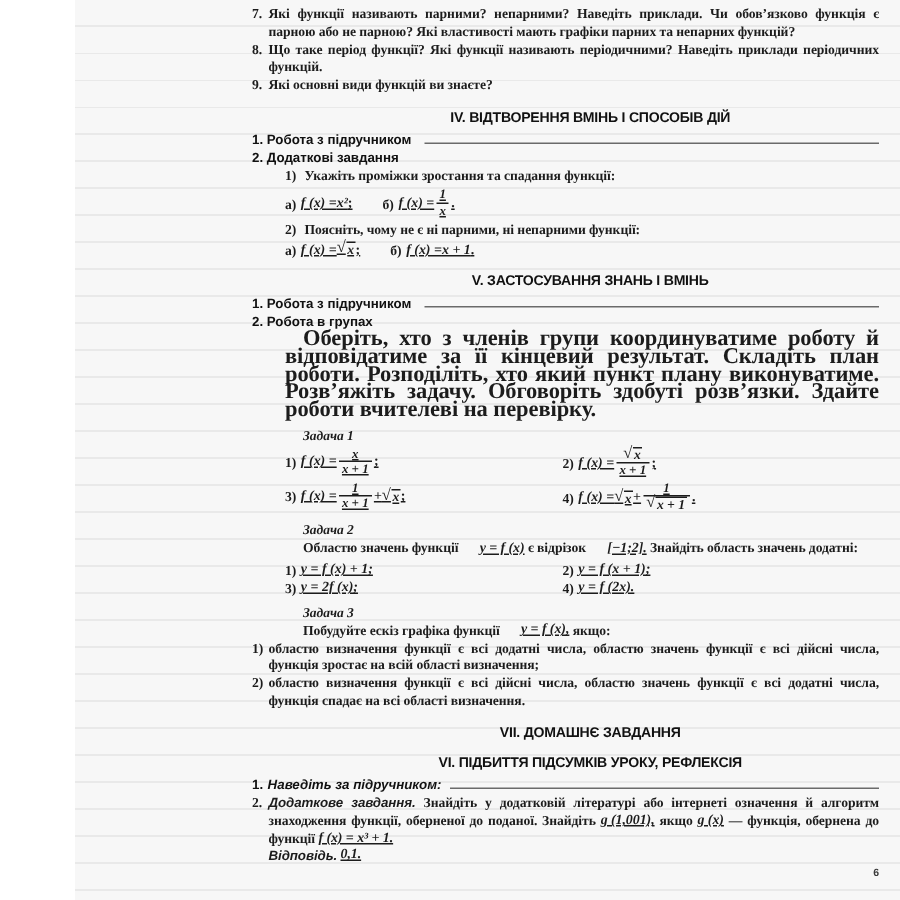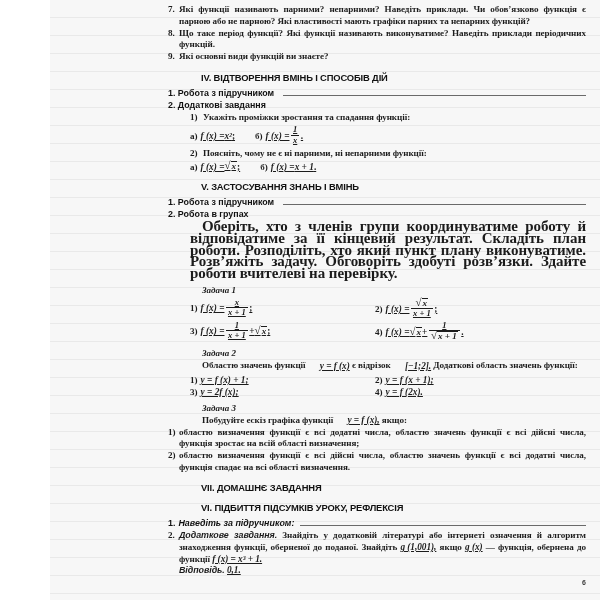--- a/index.html
+++ b/index.html
@@ -50,20 +50,21 @@
   }
   .q .num { width: 11px; flex: 0 0 11px; text-align: left; }
   .q .txt { flex: 1; text-align: justify; }
   .heading {
     font-family: "Liberation Sans", "DejaVu Sans", sans-serif;
     font-weight: 700;
     font-size: 9.4px;
     letter-spacing: -0.15px;
     color: #111;
     margin: 9px 0 5px 33px;
+    text-align: center;
   }
   .subitem {
     font-family: "Liberation Sans", "DejaVu Sans", sans-serif;
     font-weight: 700;
     font-size: 8.9px;
     color: #111;
     margin: 2.5px 0 2px 0;
     display: flex;
     align-items: baseline;
     text-align: right;
@@ -198,21 +199,21 @@
   <div id="rules"></div>
   <div id="sheet">
     <div class="content">
 
       <div class="q">
         <span class="num">7.</span>
         <span class="txt">Які функції називають парними? непарними? Наведіть приклади. Чи обов’язково функція є парною або не парною? Які властивості мають графіки парних та непарних функцій?</span>
       </div>
       <div class="q">
         <span class="num">8.</span>
-        <span class="txt">Що таке період функції? Які функції називають виконуватиме? Наведіть приклади періодичних функцій.</span>
+        <span class="txt">Що таке період функції? Які функції називають періодичними? Наведіть приклади періодичних функцій.</span>
       </div>
       <div class="q">
         <span class="num">9.</span>
         <span class="txt">Які основні види функцій ви знаєте?</span>
       </div>
 
       <div class="heading">IV. ВІДТВОРЕННЯ ВМІНЬ І СПОСОБІВ ДІЙ</div>
 
       <div class="subitem">
         <span class="sn">1. Робота з підручником</span>
@@ -361,21 +362,21 @@
           </span>
         </span>
       </div>
 
       <div class="zadacha">Задача 2</div>
       <div class="stmt">
         <span>Областю значень функції</span>
         <span class="math">y = f (x)</span>
         <span>є відрізок</span>
         <span class="math rm">[−1;2].</span>
-        <span>Додаткові область значень функції:</span>
+        <span>Знайдіть область значень додатні:</span>
       </div>
 
       <div class="mrow">
         <span class="mcol">
           <span class="lbl">1)</span>
           <span class="math">y = f (x) + 1;</span>
         </span>
         <span class="mcol">
           <span class="lbl">2)</span>
           <span class="math">y = f (x + 1);</span>

